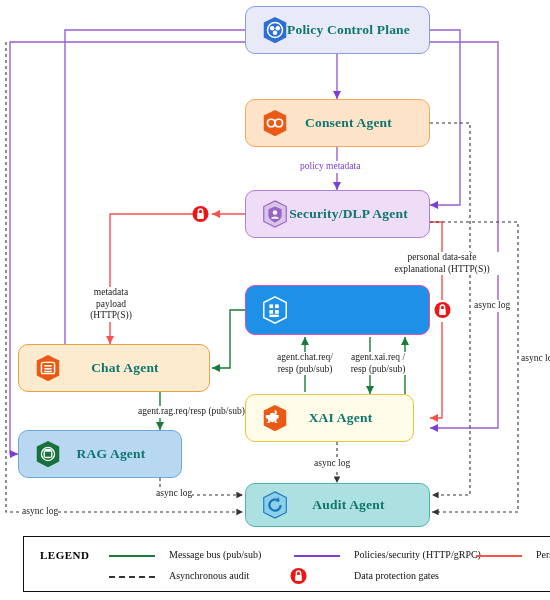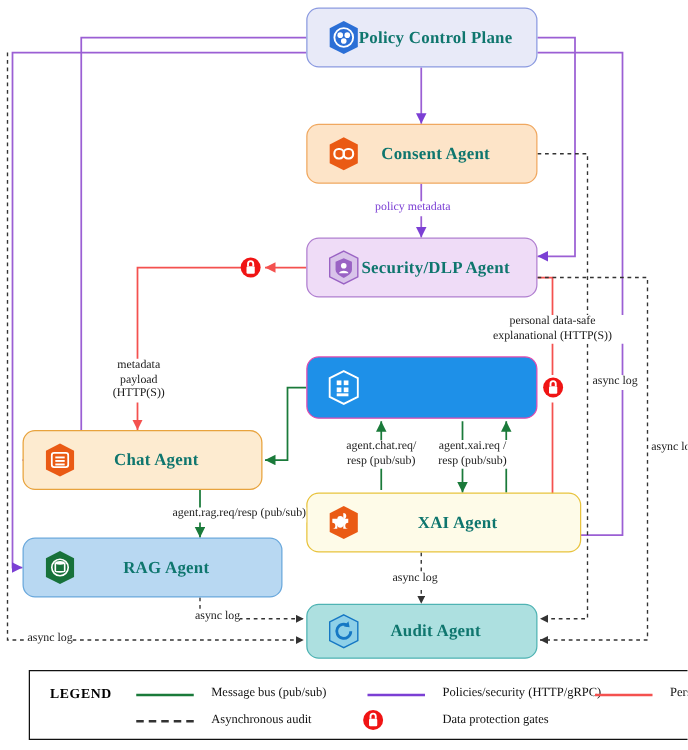--- a/index.html
+++ b/index.html
@@ -12,22 +12,22 @@
   .node .ico{position:absolute;left:14px;top:50%;transform:translateY(-50%);width:30px;height:30px;}
   .node .lbl{width:100%;text-align:center;padding-left:22px;font-weight:bold;font-size:13.5px;color:#0f766e;
              font-family:"Liberation Serif",serif;letter-spacing:.2px;}
 
   #n-policy{left:245px;top:6px;width:185px;height:48px;background:#e8eaf8;border-color:#8b9ae0;}
   #n-consent{left:245px;top:99px;width:185px;height:48px;background:#fde4c8;border-color:#f0a860;}
   #n-security{left:245px;top:190px;width:185px;height:48px;background:#efdcf7;border-color:#b07fd0;}
   #n-bus{left:245px;top:285px;width:185px;height:50px;background:#1e90e8;border-color:#e24bb0;}
   #n-bus .lbl{color:#ffffff;}
   #n-chat{left:18px;top:344px;width:192px;height:48px;background:#fdebd0;border-color:#e8a33d;}
-  #n-xai{left:245px;top:394px;width:220px;height:48px;background:#fefbe8;border-color:#e8c33d;}
-  #n-rag{left:18px;top:430px;width:208px;height:48px;background:#b8d8f2;border-color:#6aa8dc;}
+  #n-xai{left:245px;top:394px;width:169px;height:48px;background:#fefbe8;border-color:#e8c33d;}
+  #n-rag{left:18px;top:430px;width:164px;height:48px;background:#b8d8f2;border-color:#6aa8dc;}
   #n-audit{left:245px;top:483px;width:185px;height:44px;background:#ade0e0;border-color:#4fb3b3;}
 
   .elabel{position:absolute;font-family:"Liberation Serif",serif;font-size:9.5px;color:#1a1a1a;
           text-align:center;line-height:11.5px;background:#fff;white-space:nowrap;}
   .elabel.purple{color:#7b3fd4;}
 
   #legend{position:absolute;left:10px;top:536px;width:530px;height:56px;border:1px solid #111;
           background:#fff;box-sizing:border-box;margin-left:13px;}
   .lg-title{position:absolute;left:16px;top:12px;font-weight:bold;font-size:11px;
             font-family:"Liberation Serif",serif;letter-spacing:.5px;}

